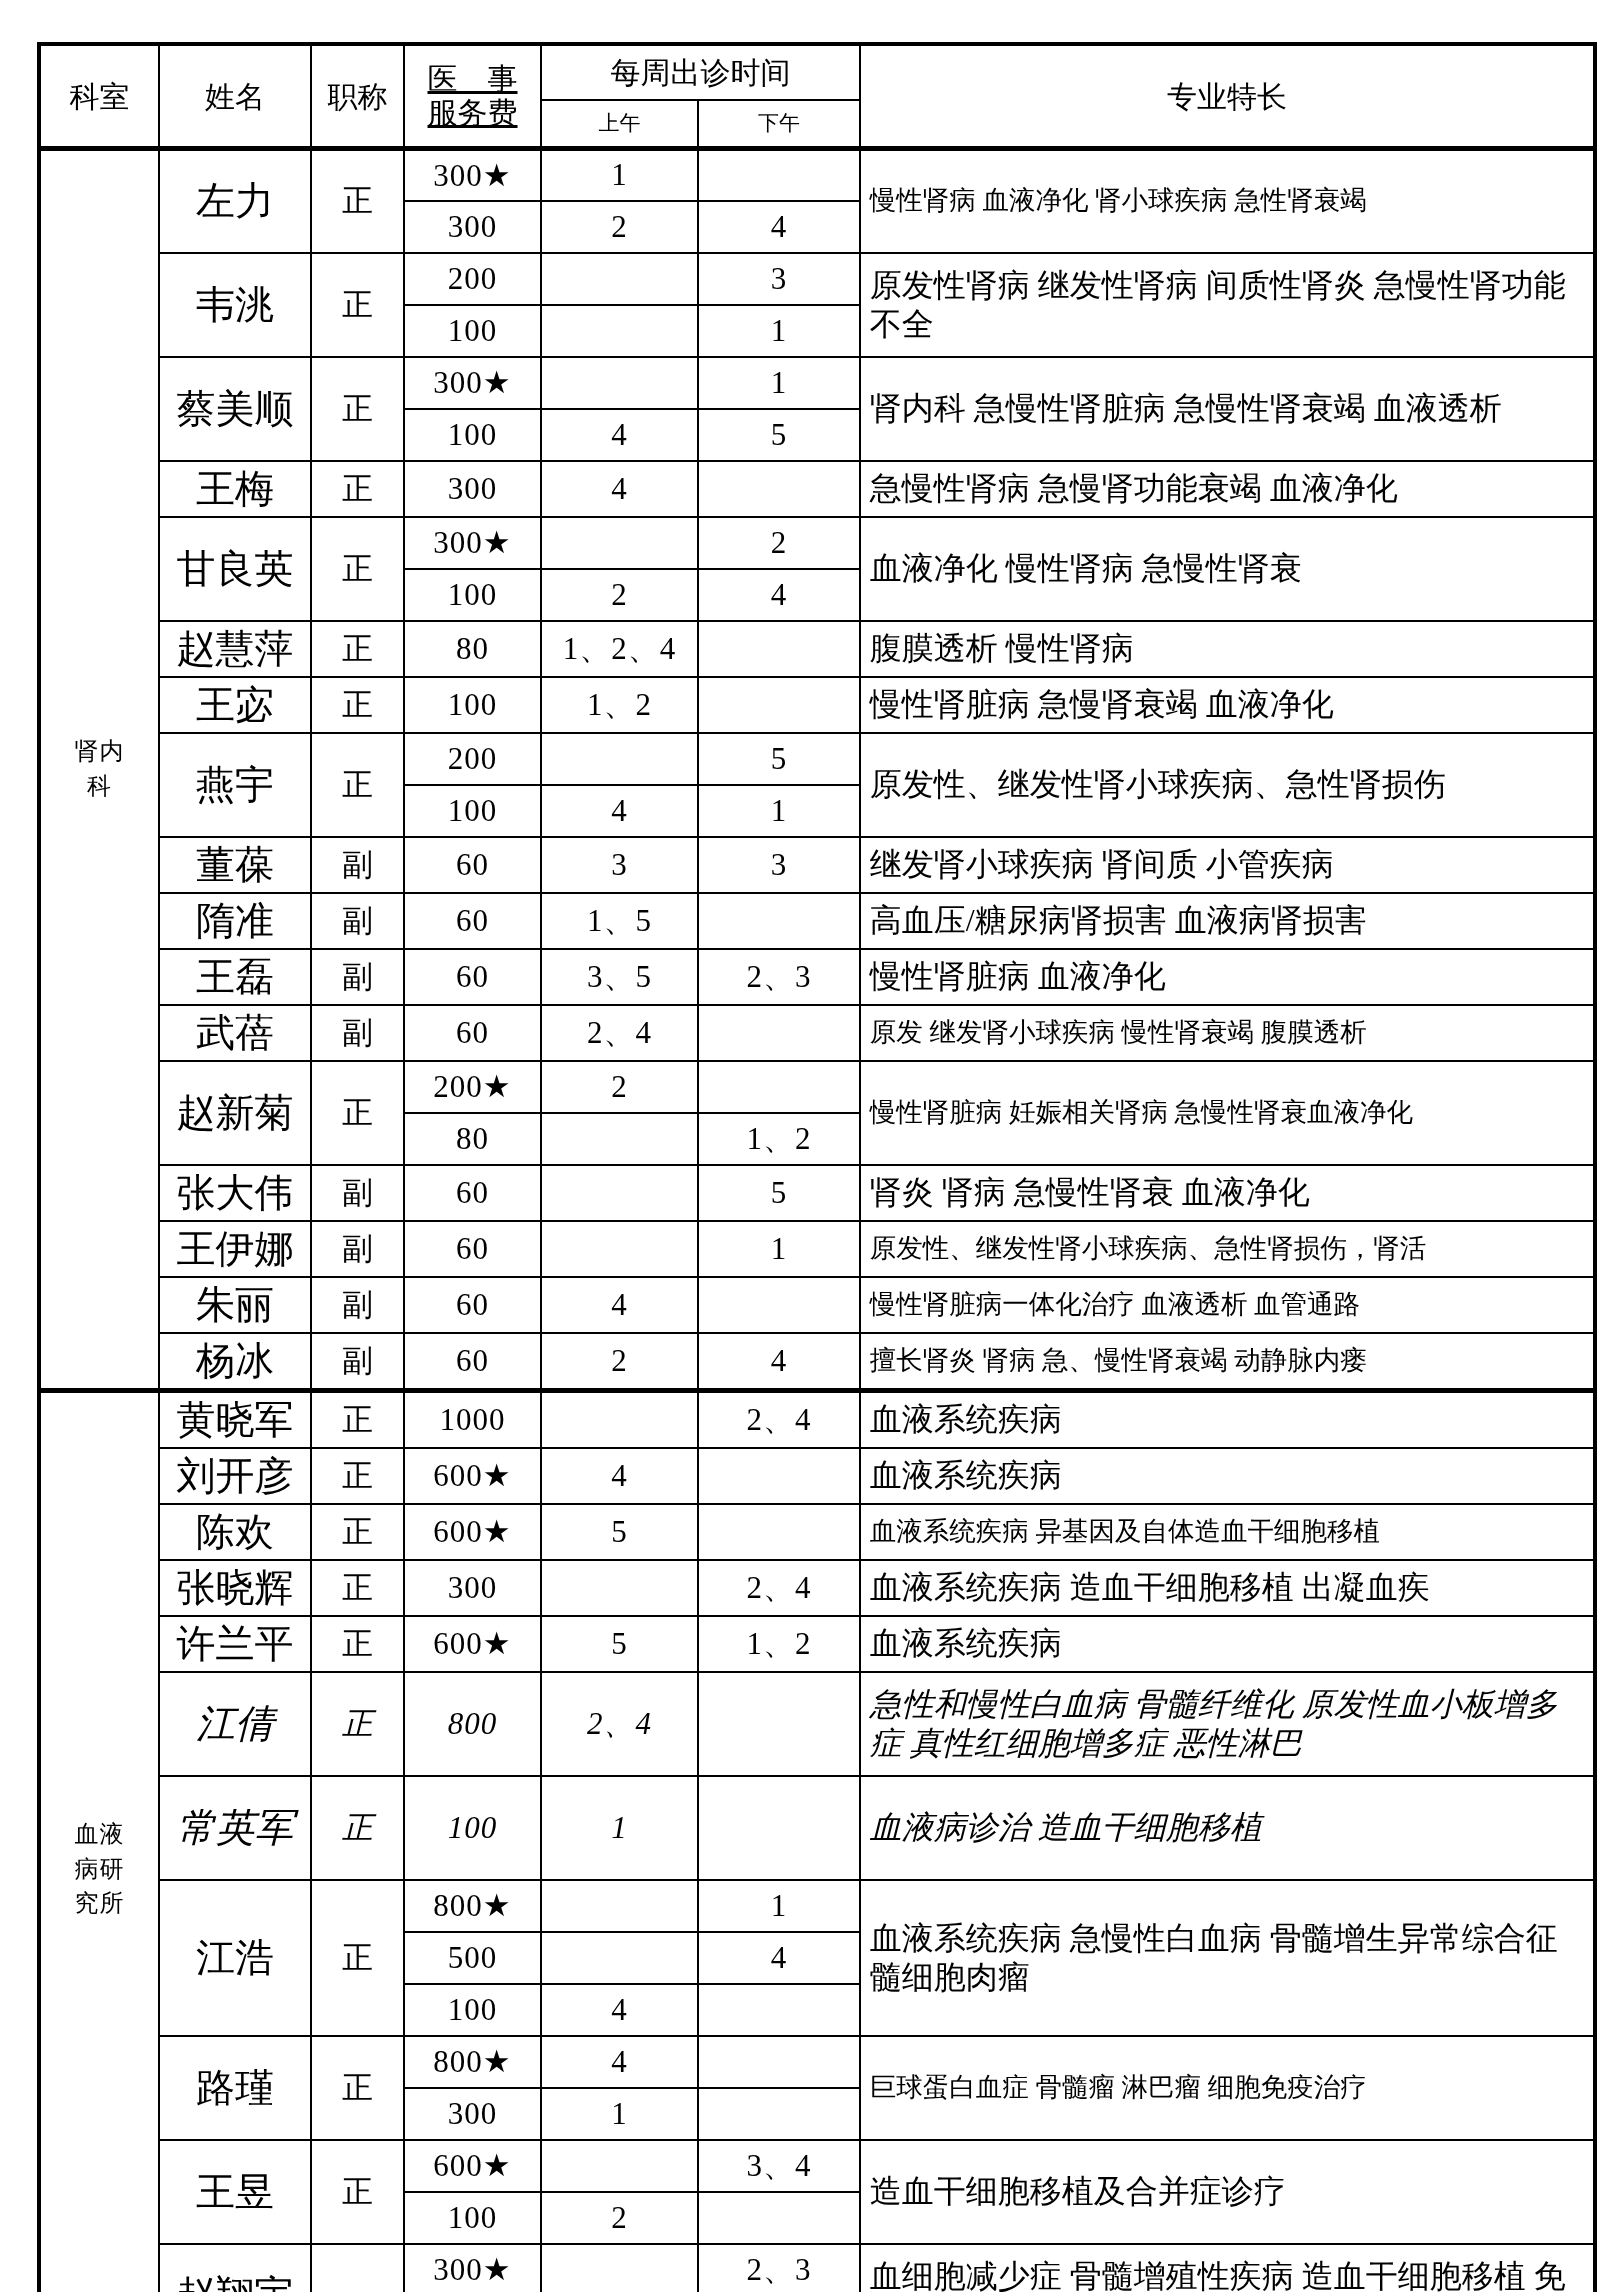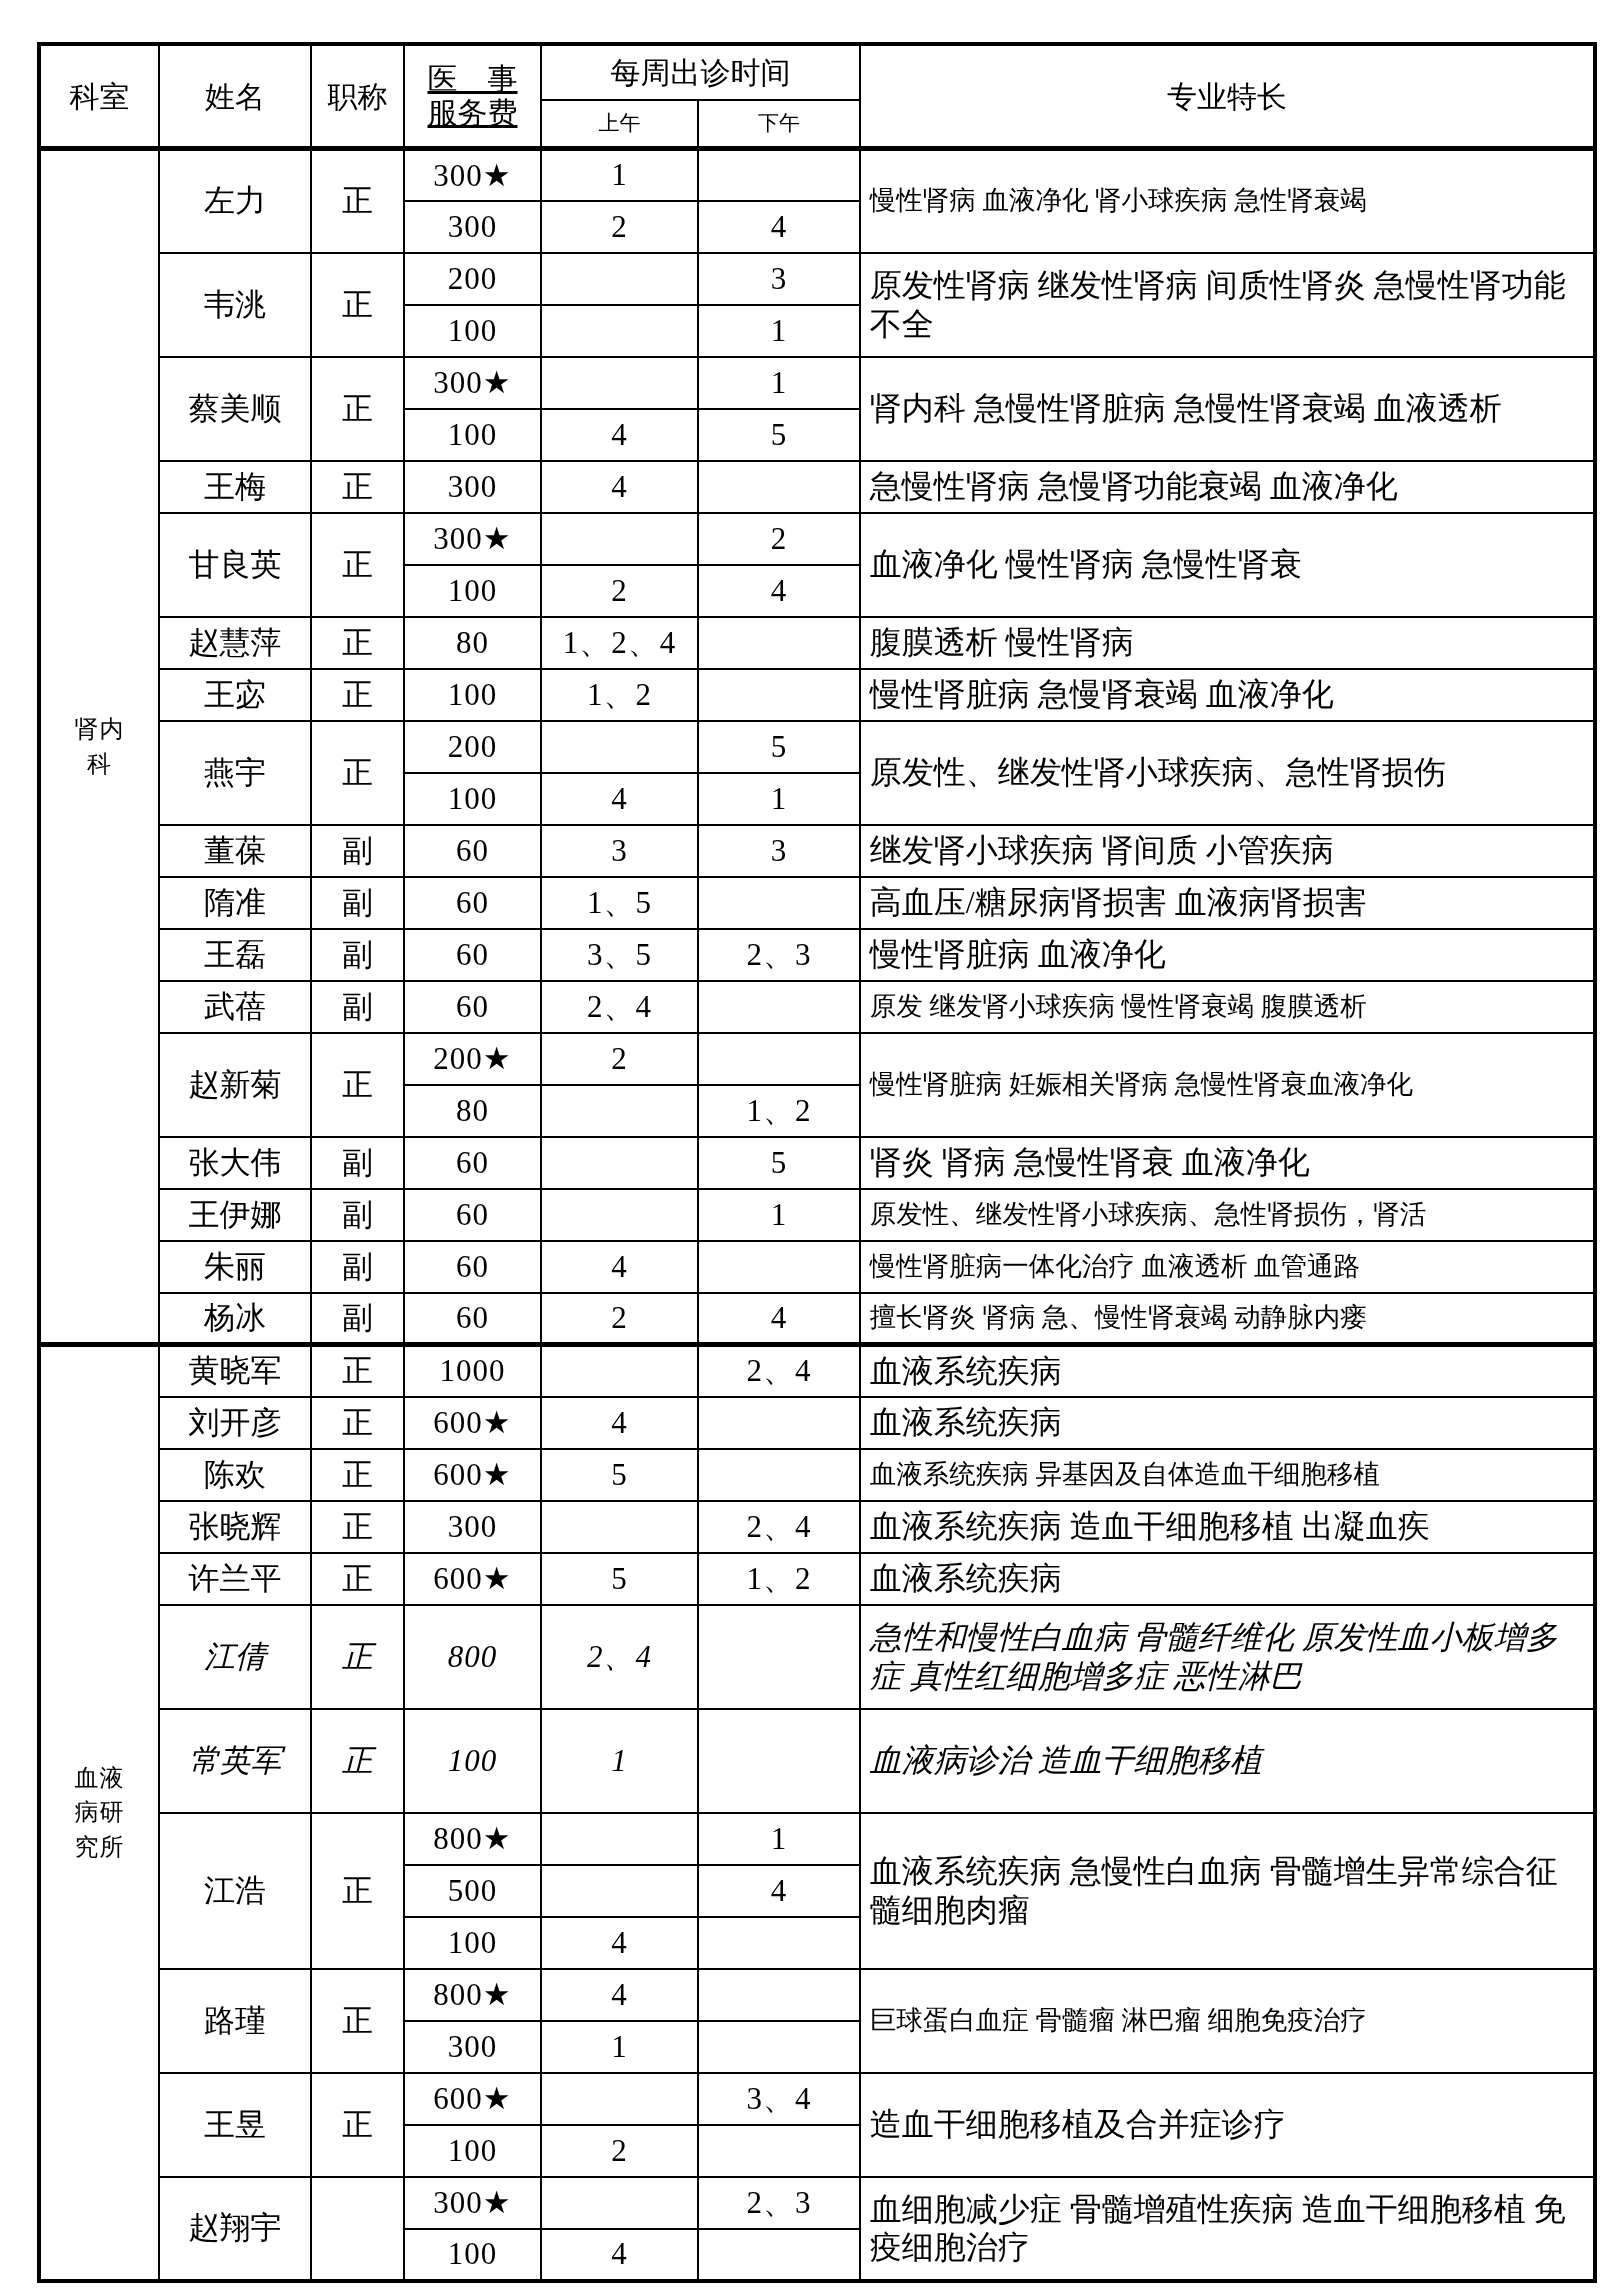--- a/index.html
+++ b/index.html
@@ -42,21 +42,21 @@
   tr.section-start > td { border-top: 5.9px solid #000; }
 
   td.dept { font-size: 24px; }
   .dept-label {
     display: inline-block;
     width: 2.25em;
     line-height: 1.45;
     text-align: center;
     letter-spacing: 1px;
   }
-  td.name  { font-size: 31px; text-align: center; }
+  td.name  { font-size: 39px; text-align: center; }
   td.title { font-size: 31px; }
   td.fee, td.am, td.pm { font-size: 31px; letter-spacing: 1px; }
   td.specialty {
     text-align: left;
     padding: 2px 5.9px 2px 8.8px;
     font-size: 32px;
     line-height: 1.2;
   }
   td.specialty.small { font-size: 26.5px; }
 </style>

